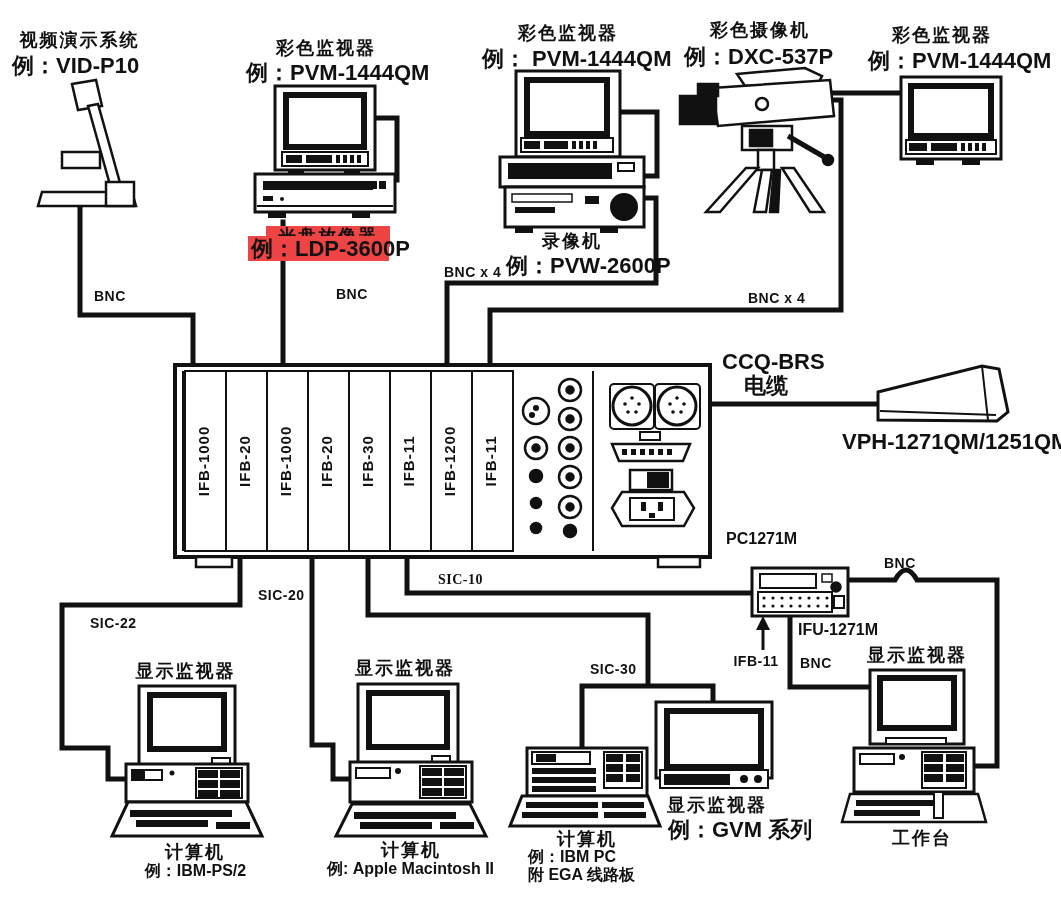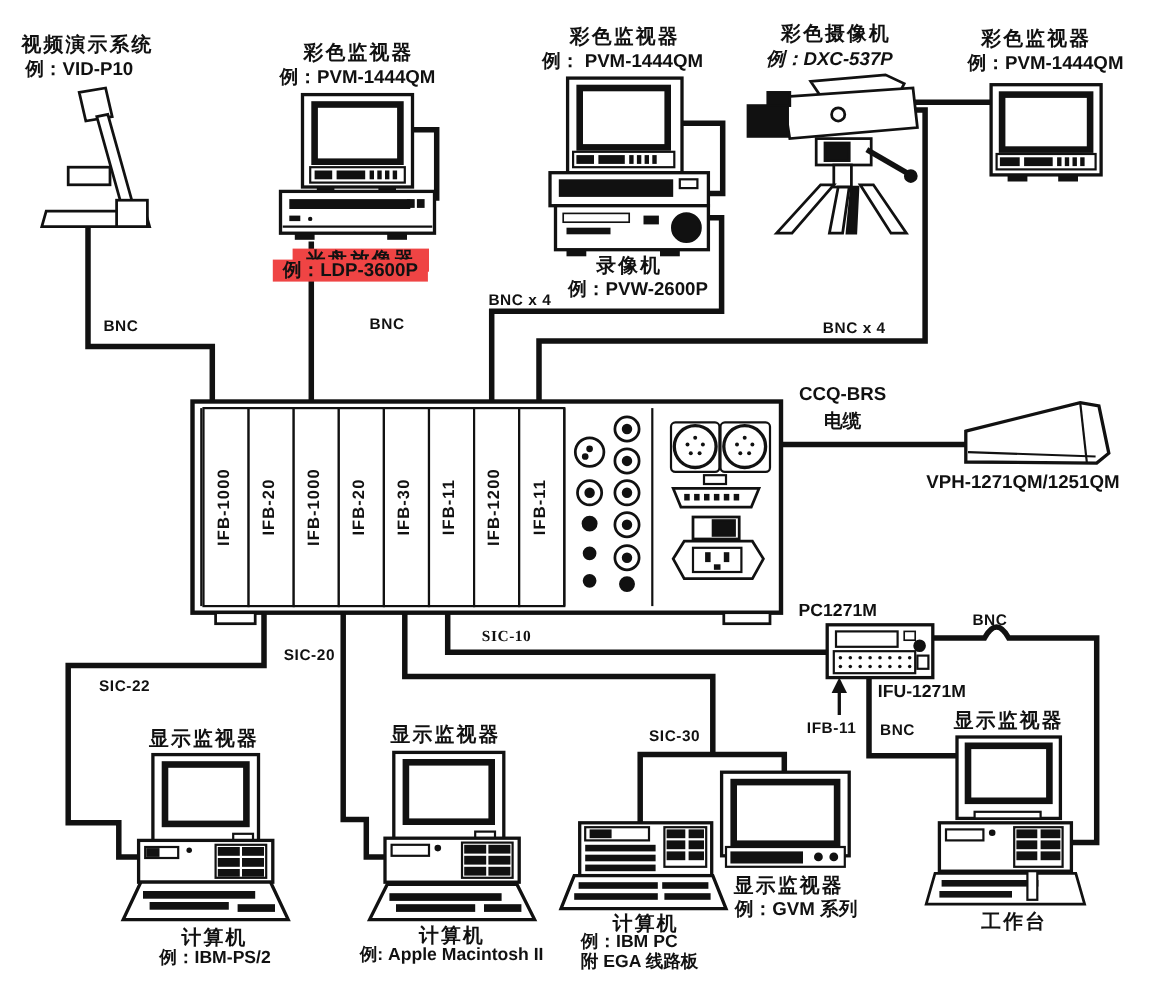--- a/index.html
+++ b/index.html
@@ -2,21 +2,21 @@
 <html><head>
 <meta charset="utf-8">
 <style>
   html,body{margin:0;padding:0;background:#fff;}
   .stage{position:relative;width:1061px;height:904px;background:#fff;overflow:hidden;
          font-family:"Liberation Sans",sans-serif;color:#111;}
   .art{position:absolute;left:0;top:0;}
   .lbl{position:absolute;font-weight:bold;color:#111;text-align:center;
        line-height:1.15;white-space:nowrap;}
   .fs18{font-size:18px;letter-spacing:2px;text-align:center;}
-  .fs17{font-size:17px;}
+  .fs17{font-size:22px;}
   .fs16{font-size:16px;}
   .fs14{font-size:14px;letter-spacing:0.5px;}
   .wbg{background:#ef4444;padding:0 3px;}
   .module{position:absolute;width:160px;height:20px;top:451px;
           transform:rotate(-90deg);font-size:15px;font-weight:bold;
           letter-spacing:1px;text-align:center;}
   .left{text-align:left;}
 </style>
 </head>
 <body>
@@ -372,34 +372,34 @@
 <div class="lbl fs17" style="left:246px;top:60px;width:158px;">例：PVM-1444QM</div>
 <div class="lbl fs18 wbg" style="left:266px;top:226px;width:118px;">光盘放像器</div>
 <div class="lbl fs17 wbg" style="left:248px;top:236px;width:135px;">例：LDP-3600P</div>
 
 <div class="lbl fs18" style="left:508px;top:23px;width:120px;">彩色监视器</div>
 <div class="lbl fs17" style="left:482px;top:46px;width:168px;">例： PVM-1444QM</div>
 <div class="lbl fs18" style="left:536px;top:231px;width:72px;">录像机</div>
 <div class="lbl fs17" style="left:506px;top:253px;width:148px;">例：PVW-2600P</div>
 
 <div class="lbl fs18" style="left:700px;top:20px;width:120px;">彩色摄像机</div>
-<div class="lbl fs17" style="left:684px;top:44px;width:140px;font-style:italic;">例：DXC-537P</div>
+<div class="lbl fs17" style="left:684px;top:44px;width:140px;">例：DXC-537P</div>
 
 <div class="lbl fs18" style="left:882px;top:25px;width:120px;">彩色监视器</div>
 <div class="lbl fs17" style="left:868px;top:48px;width:165px;">例：PVM-1444QM</div>
 
 <div class="lbl fs14 left" style="left:94px;top:288px;">BNC</div>
 <div class="lbl fs14 left" style="left:336px;top:286px;">BNC</div>
 <div class="lbl fs14 left" style="left:444px;top:264px;">BNC x 4</div>
 <div class="lbl fs14 left" style="left:748px;top:290px;">BNC x 4</div>
 
 <div class="lbl fs17" style="left:722px;top:349px;width:88px;">CCQ-BRS</div>
 <div class="lbl fs17" style="left:722px;top:373px;width:88px;">电缆</div>
 <div class="lbl fs17 left" style="left:842px;top:429px;">VPH-1271QM/1251QM</div>
-<div class="lbl fs16 left" style="left:726px;top:530px;margin-top:17px;">PC1271M</div>
+<div class="lbl fs16 left" style="left:726px;top:530px;">PC1271M</div>
 
 <div class="lbl fs14 left" style="left:90px;top:615px;">SIC-22</div>
 <div class="lbl fs14 left" style="left:258px;top:587px;">SIC-20</div>
 <div class="lbl fs14 left" style="left:438px;top:572px;font-family:Liberation Serif, serif;">SIC-10</div>
 <div class="lbl fs14 left" style="left:590px;top:661px;">SIC-30</div>
 
 <div class="lbl fs16 left" style="left:798px;top:621px;">IFU-1271M</div>
 <div class="lbl fs14" style="left:730px;top:653px;width:52px;">IFB-11</div>
 <div class="lbl fs14 left" style="left:884px;top:555px;">BNC</div>
 <div class="lbl fs14 left" style="left:800px;top:655px;">BNC</div>

